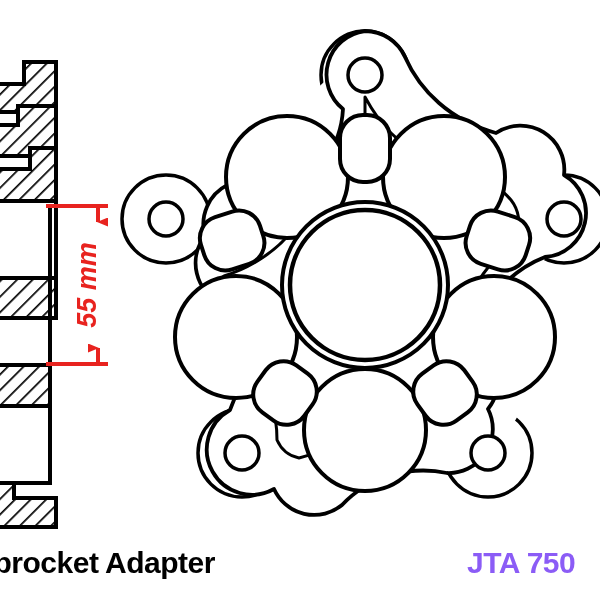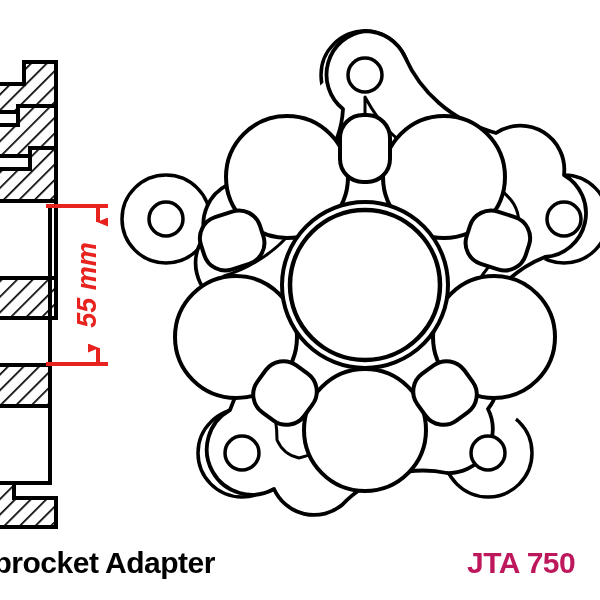--- a/index.html
+++ b/index.html
@@ -53,21 +53,21 @@
   }
 
   .caption-right {
     position: absolute;
     left: 467px;
     top: 6px;
     font-family: "Liberation Sans", sans-serif;
     font-weight: bold;
     font-size: 30px;
     letter-spacing: -0.5px;
-    color: #be185d;
+    color: #8b5cf6;
     white-space: nowrap;
   }
 
   .dim-text {
     font-family: "Liberation Sans", sans-serif;
     font-style: italic;
     font-weight: bold;
     font-size: 27px;
     fill: #e8231f;
   }

